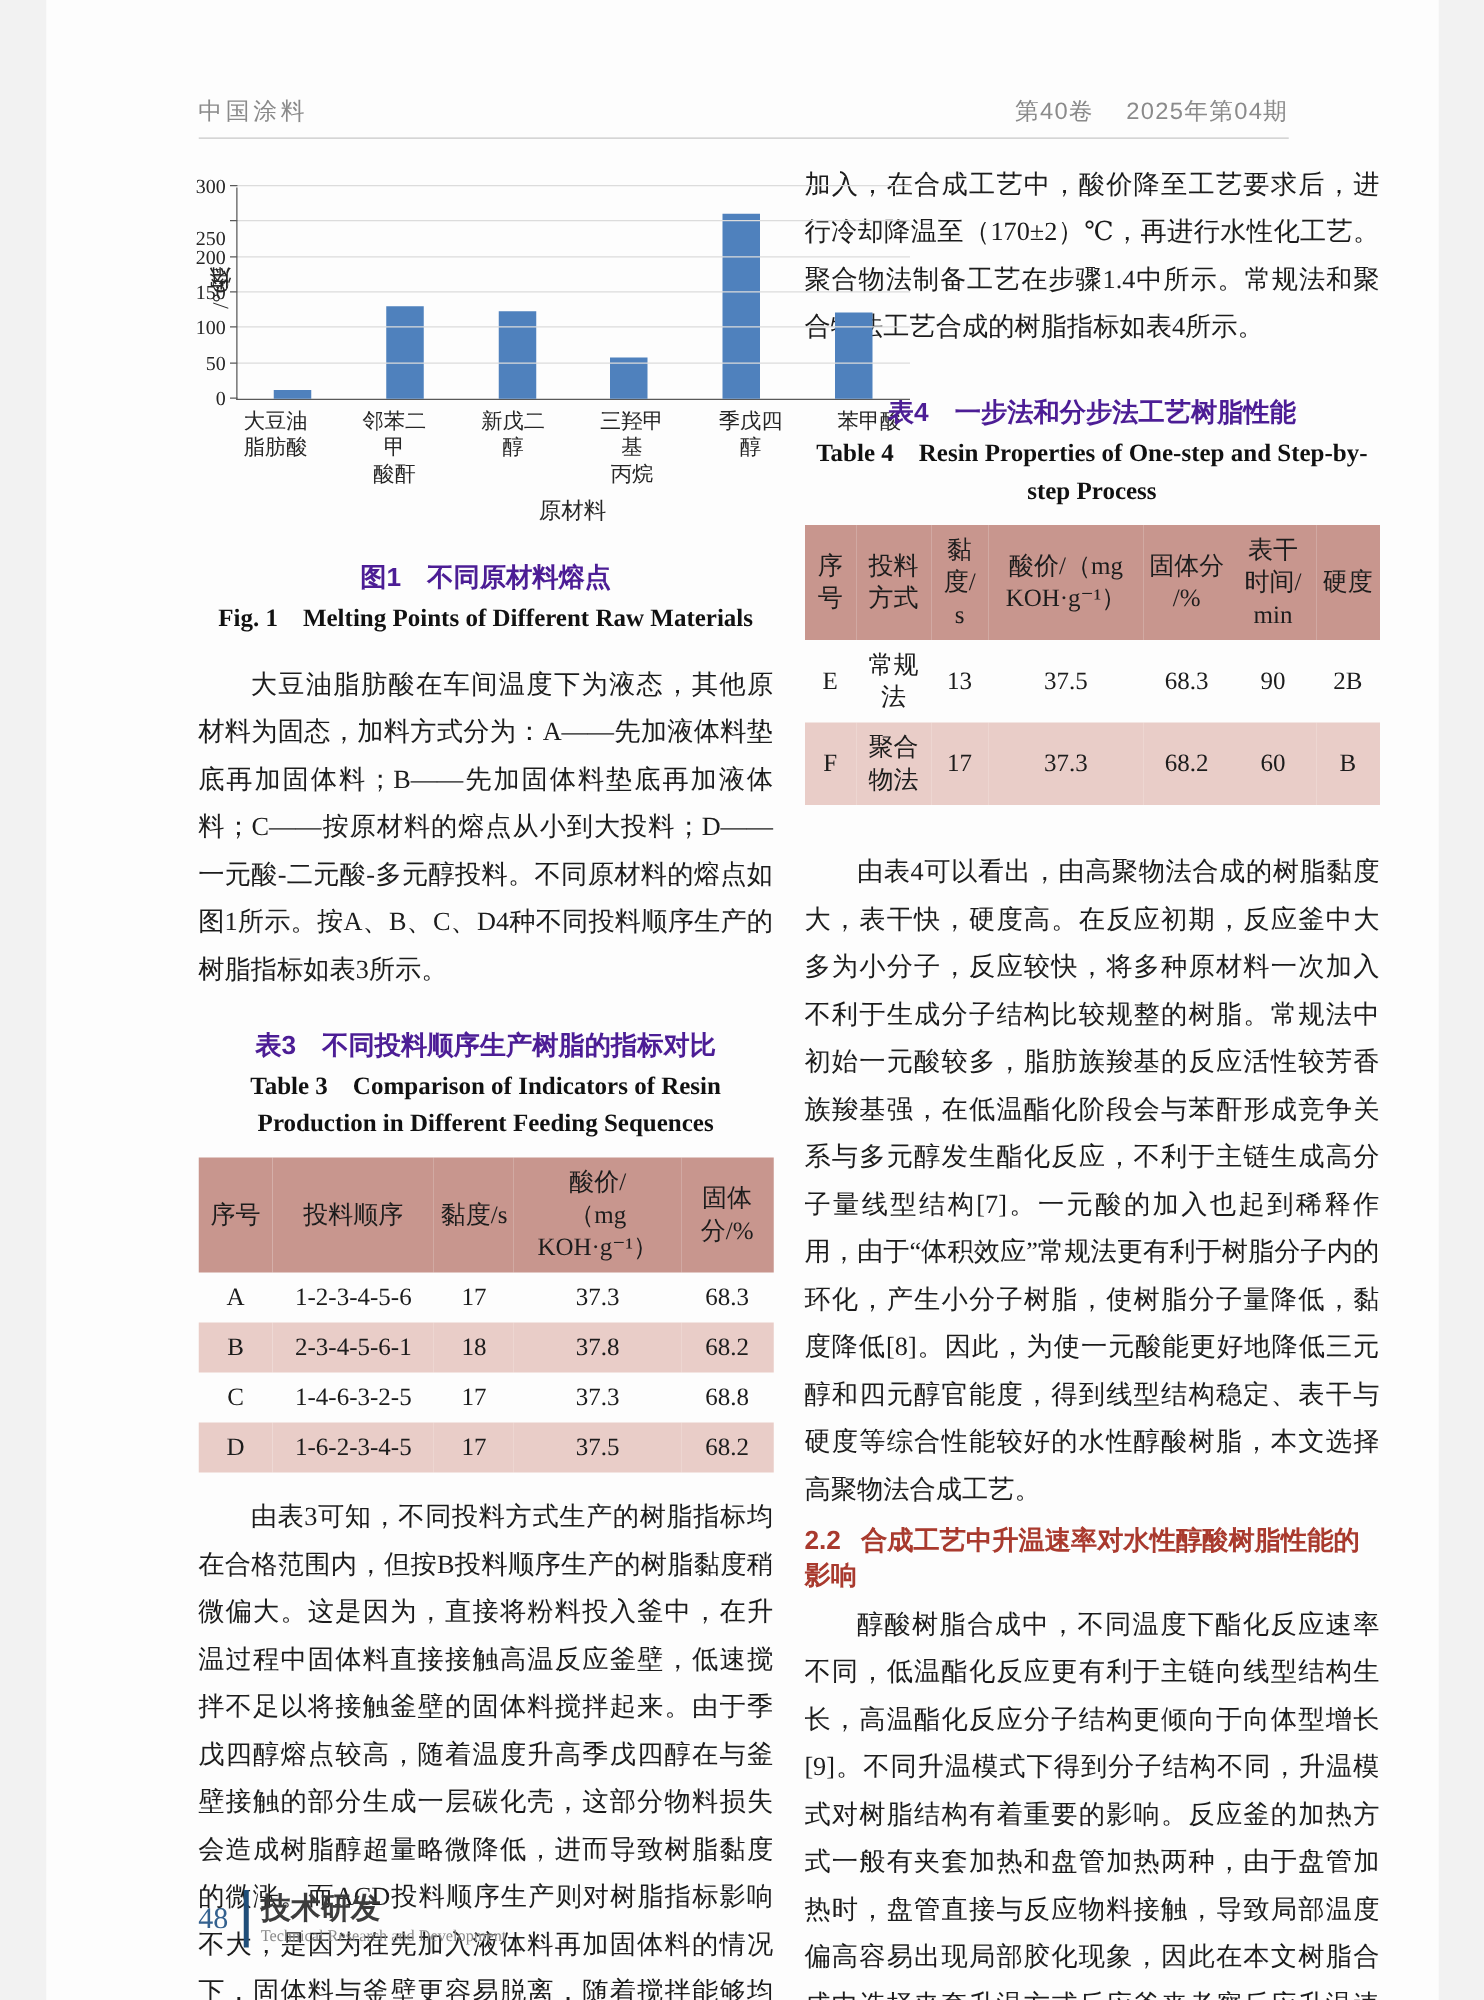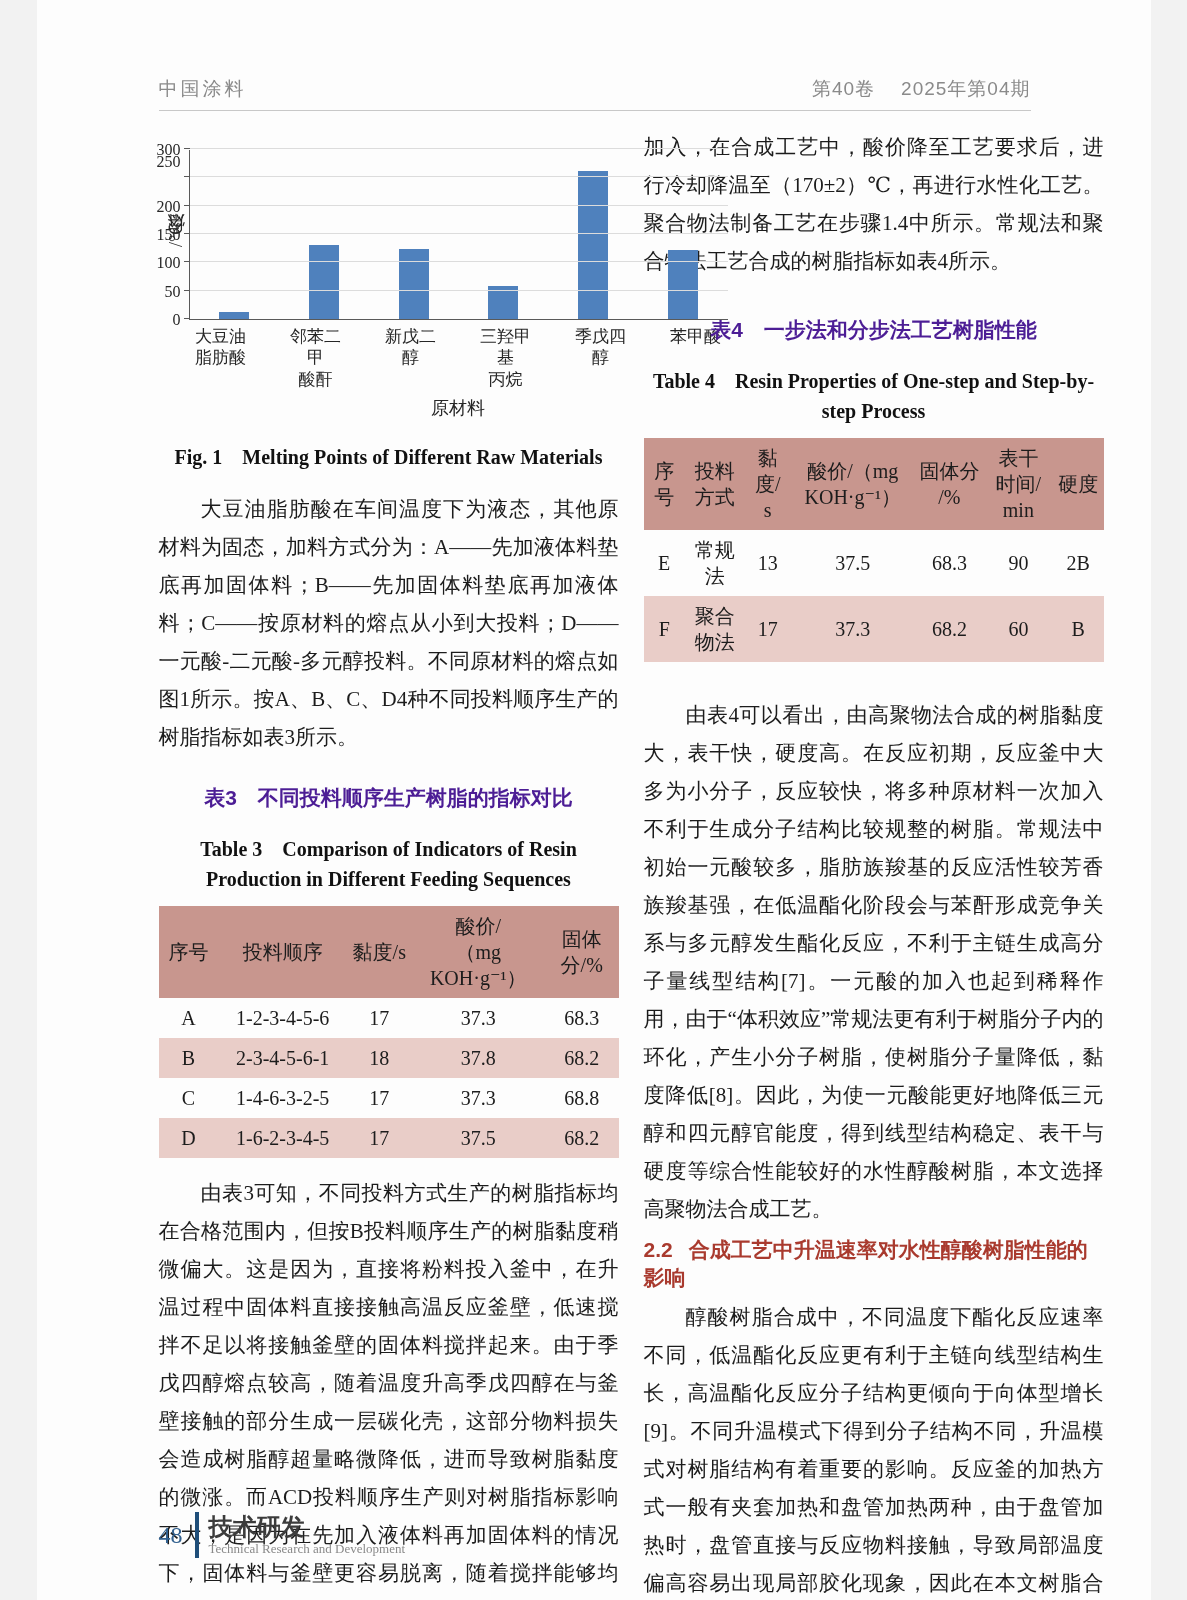--- a/index.html
+++ b/index.html
@@ -43,21 +43,21 @@
   }
   .gridline { position:absolute; left:0; right:0; height:1px; background:#dcdcdc; }
   .tickmark { position:absolute; left:-6px; width:6px; height:1px; background:#595959; }
   .bars { position:absolute; left:0; right:0; top:0; bottom:0; display:flex; justify-content:space-around; align-items:flex-end; }
   .bar { width:30px; }
   .cats { display:flex; justify-content:space-around; margin-top:6px;gap:31px; }
   .cat { width:64px; text-align:center; font-size:17px; line-height:1.25; white-space:pre-line; color:#262626; }
   .chart-xlabel { text-align:center; font-size:18px; margin-top:6px; color:#262626; }
   .caption-zh { text-align:center; font-weight:bold; font-size:21px; margin-top:28px;
     font-family:"Liberation Sans","DejaVu Sans",sans-serif; color:#4c1d95; }
-  .caption-en { text-align:center; font-weight:bold; font-size:20px; margin-top:22px; line-height:1.5;
+  .caption-en { text-align:center; font-weight:bold; font-size:20px; margin-top:4px; line-height:1.5;
     font-family:"Liberation Serif","DejaVu Serif",serif; color:#111; }
 
   
   table.datatable { width:100%; border-collapse:collapse; table-layout:fixed; margin-top:12px; font-size:20px; }
   table.datatable th, table.datatable td {
     text-align:center; vertical-align:middle; white-space:pre-line; font-weight:normal;
     padding:7px 2px; line-height:1.3;
   }
   table.datatable thead th { background:#c8968e; }
   table.datatable tbody tr:nth-child(even) td { background:#e9cdc8; }
@@ -101,21 +101,21 @@
       <div class="figure-block">
         <div class="chart">
           <div class="chart-inner">
             <div class="chart-ylabel">熔点/°C</div>
             <div class="chart-yaxis" id="yaxis">
                 <div class="ytick" style="bottom: 0px;">0</div>
                 <div class="ytick" style="bottom: 28.3333px;">50</div>
                 <div class="ytick" style="bottom: 56.6667px;">100</div>
                 <div class="ytick" style="bottom: 85px;">150</div>
                 <div class="ytick" style="bottom: 113.333px;">200</div>
-                <div class="ytick" style="bottom: 158px;">250</div>
+                <div class="ytick" style="bottom: 128px;">250</div>
                 <div class="ytick" style="bottom: 170px;">300</div>
               </div>
             <div class="plotwrap">
               <div class="plot" id="plot">
                 <div class="bars" id="bars">
                     <div class="bar" style="height: 7.36667px; background: rgb(79, 129, 189);"></div>
                     <div class="bar" style="height: 74.2333px; background: rgb(79, 129, 189);"></div>
                     <div class="bar" style="height: 70.2667px; background: rgb(79, 129, 189);"></div>
                     <div class="bar" style="height: 32.8667px; background: rgb(79, 129, 189);"></div>
                     <div class="bar" style="height: 148.467px; background: rgb(79, 129, 189);"></div>
@@ -143,20 +143,21 @@
                   <div class="cat">新戊二醇</div>
                   <div class="cat">三羟甲基
 丙烷</div>
                   <div class="cat">季戊四醇</div>
                   <div class="cat">苯甲酸</div>
                 </div>
               <div class="chart-xlabel">原材料</div>
             </div>
           </div>
         </div>
+        <div class="caption-zh">图1　不同原材料熔点</div>
         <div class="caption-en">Fig. 1　Melting Points of Different Raw Materials</div>
       </div>
 
       <p class="body indent">大豆油脂肪酸在车间温度下为液态，其他原材料为固态，加料方式分为：A——先加液体料垫底再加固体料；B——先加固体料垫底再加液体料；C——按原材料的熔点从小到大投料；D——一元酸-二元酸-多元醇投料。不同原材料的熔点如图1所示。按A、B、C、D4种不同投料顺序生产的树脂指标如表3所示。</p>
 
       <div class="tbl-gap">
         <div class="caption-zh">表3　不同投料顺序生产树脂的指标对比</div>
         <div class="caption-en">Table 3　Comparison of Indicators of Resin Production in Different Feeding Sequences</div>
         <table class="datatable" id="table3">
             <thead>

